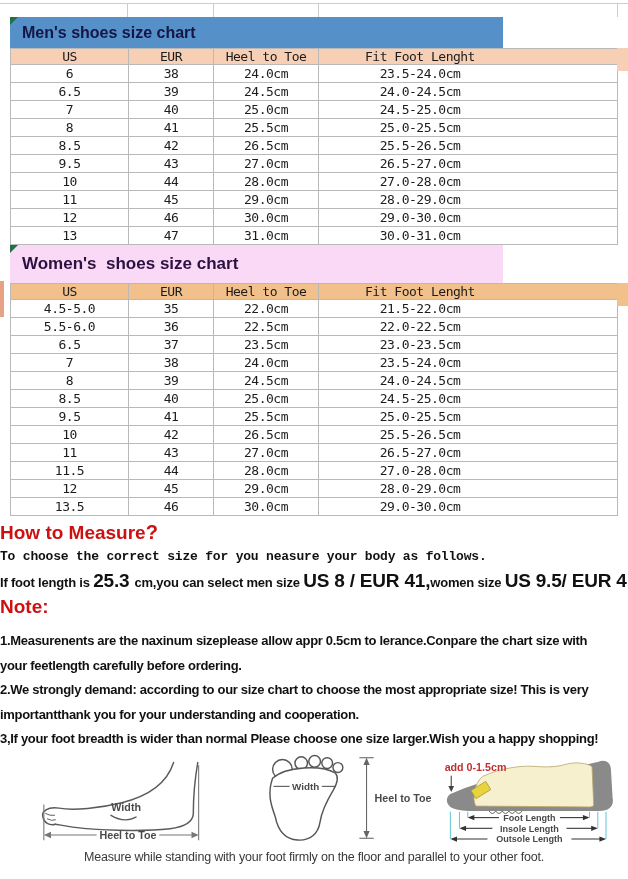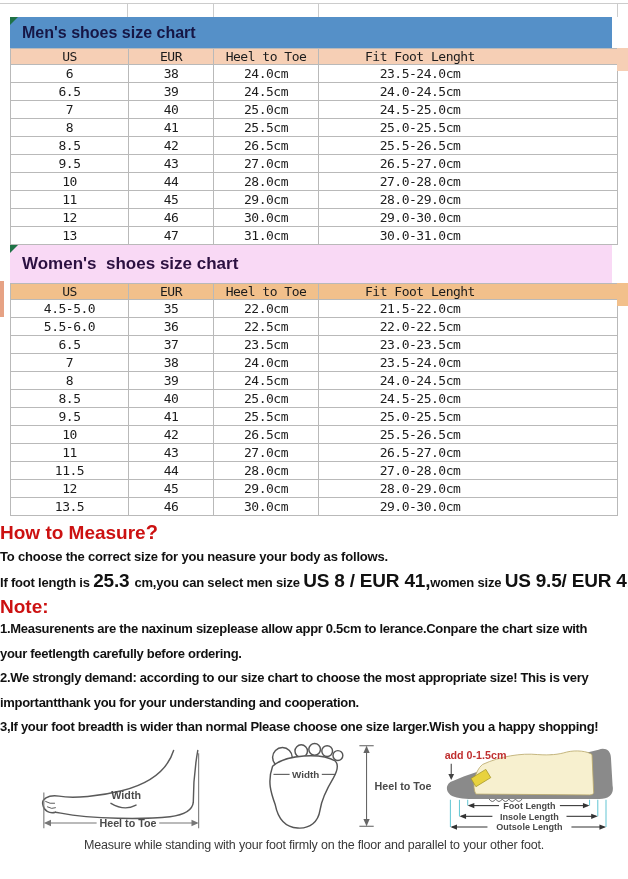--- a/index.html
+++ b/index.html
@@ -8,21 +8,21 @@
   .page {
     position:relative; width:628px; height:879px; margin:0 auto;
     background:#fff; overflow:hidden;
   }
   
   .top-strip { position:relative; height:17px; }
   .top-strip .h-grid { position:absolute; left:0; right:0; top:3px; border-top:1px solid #cccccc; }
   .top-strip .v-grid { position:absolute; top:3px; bottom:0; width:1px; background:#cccccc; }
 
   
-  .bar { position:relative; margin-left:10px; width:602px; }
+  .bar { position:relative; margin-left:10px; width:493px; }
   .men-bar { height:31px; background:var(--men-bar,#5590c8); }
   .women-bar { height:38px; background:var(--women-bar,#f9d9f5); }
   .corner {
     position:absolute; top:0; left:0; width:0; height:0;
     border-top:8px solid var(--corner-marker-green,#1f7246);
     border-right:8px solid transparent;
   }
   .bar-title { display:inline-block; padding-left:12px; font-weight:bold; white-space:pre; }
   .men-title { font-size:16px; line-height:31px; color:#161645; }
   .women-title { font-size:17px; line-height:38px; color:#2b1040; }
@@ -48,26 +48,26 @@
   table.size-table th { height:16px; }
   table.size-table td { height:18px; background:#fff; }
   table.size-table th:last-child, table.size-table td:last-child { padding-right:96px; }
   .men-wrap th { background:var(--men-header-row,#f6cfb5); }
   .women-wrap th { background:var(--women-header-row,#f2c08b); }
 
   
   .measure-section { }
   .measure-heading { margin-top:5px; font-size:19px; line-height:22px; font-weight:bold; color:var(--accent-red,#cc1111); }
   .measure-heading .qmark { font-size:20px; font-weight:900; }
-  .intro { margin-top:4px; font-size:13px; line-height:18px; font-weight:bold; color:#111; letter-spacing:-0.2px; }
+  .intro { margin-top:4px; font-size:13px; line-height:18px; font-weight:bold; color:#111; letter-spacing:-0.2px;font-family:Liberation Mono, monospace; }
   .example { margin-top:2px; line-height:26px; font-weight:bold; color:#111; letter-spacing:-0.2px; white-space:pre; }
   .ex-sm { font-size:13px; }
   .ex-lg { font-size:19px; }
   .note-label { font-size:19px; line-height:21px; font-weight:bold; color:var(--accent-red,#cc1111); }
-  .notes { width:612px; font-size:13px; font-weight:bold; color:#111; letter-spacing:-0.3px; }
+  .notes { width:612px; font-size:13px; font-weight:bold; color:#111; letter-spacing:-0.3px;margin-top:12px; }
   .note-item { line-height:24.5px; }
 
   
   .diagram-row { display:flex; align-items:flex-end; padding-left:34px; gap:12px; height:93px; margin-top:2px; }
   .diagram-row svg { display:block; }
   .diag-label { font-family:"Liberation Sans",sans-serif; font-weight:bold; fill:#4a4a4a; }
   .cyan { stroke:var(--guide-cyan,#6cc9d6); stroke-width:1.3; }
   .caption { margin-top:3px; text-align:center; font-size:12.5px; line-height:15px; font-weight:normal; color:#3a3a3a; letter-spacing:-0.2px; }
 
   

